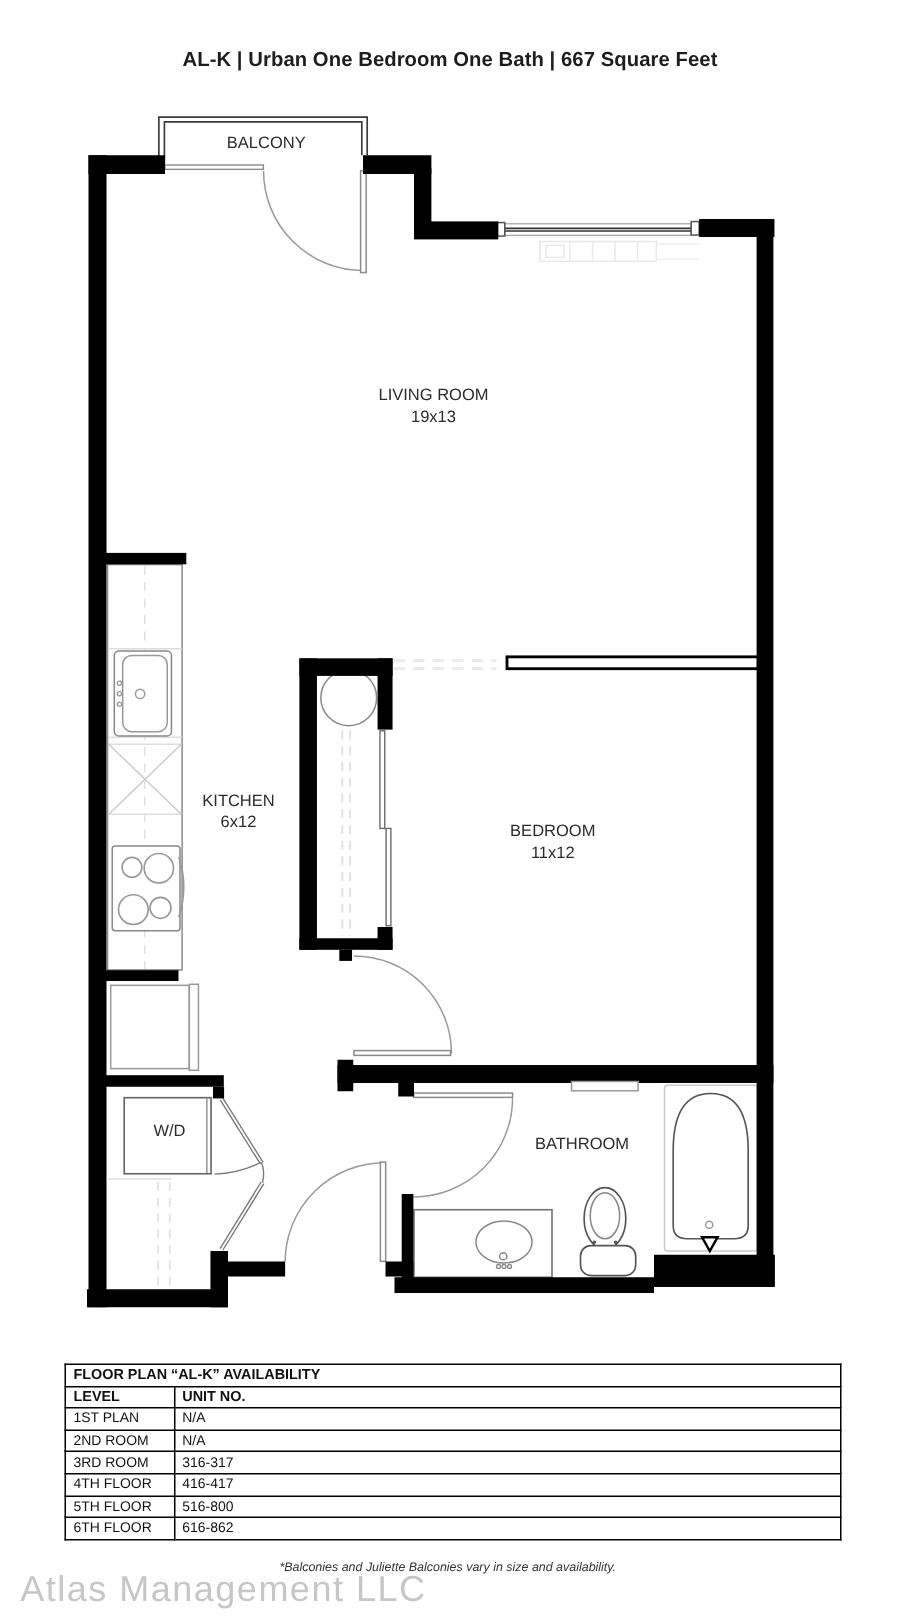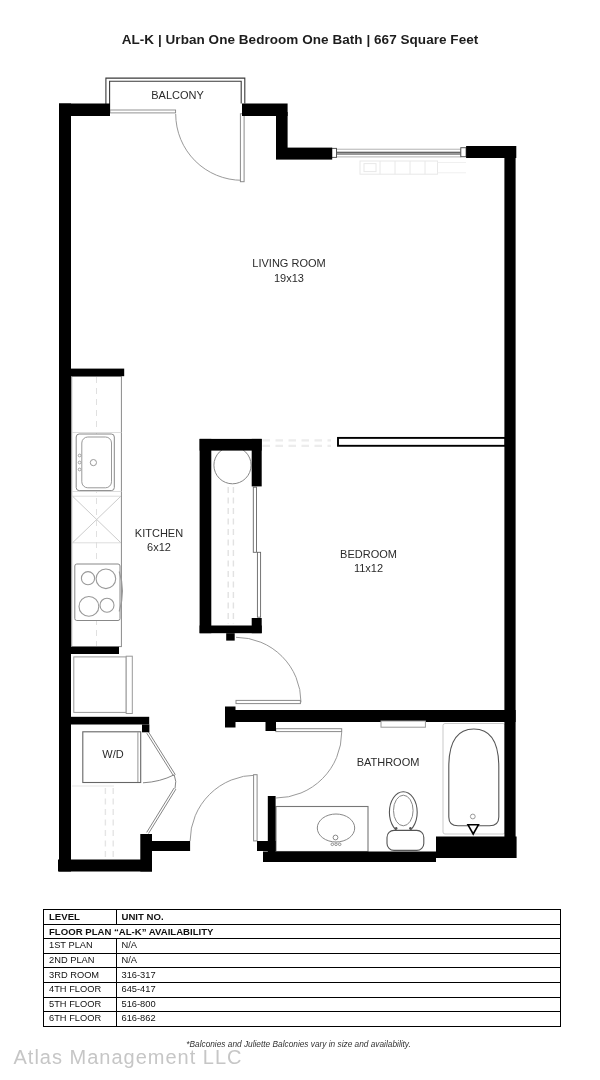--- a/index.html
+++ b/index.html
@@ -7,21 +7,21 @@
   .title{position:absolute;top:32px;left:0;width:600px;text-align:center;
          font-size:13.5px;font-weight:bold;color:#1d1d1d;letter-spacing:0.05px;}
   svg{position:absolute;top:0;left:0;}
   .tablewrap{position:absolute;left:43px;top:909px;width:518px;}
   table{border-collapse:collapse;width:518px;table-layout:fixed;
         font-size:9.3px;color:#111;}
   td{border:1px solid #000;height:13.6px;padding:0 0 0 5px;vertical-align:middle;line-height:1;}
   .b{font-weight:bold;font-size:9.6px;}
   .foot{position:absolute;top:1039px;left:0;width:597px;text-align:center;
         font-size:8.3px;font-style:italic;color:#333;}
-  .wm{position:absolute;left:13.5px;top:1045.5px;font-size:20px;color:#c6c6c6;letter-spacing:1px;}
+  .wm{position:absolute;left:13.5px;top:1045.5px;font-size:24px;color:#c6c6c6;letter-spacing:1px;}
 </style>
 </head>
 <body>
 <div class="title">AL-K | Urban One Bedroom One Bath | 667 Square Feet</div>
 
 <svg width="600" height="905" viewBox="0 0 600 905">
 
   <g fill="none" stroke="#3a3a3a" stroke-width="1.1">
     <path d="M105.9 112 L105.9 78.1 L244.8 78.1 L244.8 103.5"></path>
     <path d="M109.6 112 L109.6 81.2 L241.2 81.2 L241.2 103.5"></path>
@@ -178,41 +178,41 @@
 </svg>
 
 <div class="tablewrap">
 <table>
   <colgroup>
         <col style="width:72.5px">
         <col>
       </colgroup>
   <tbody>
         <tr>
+          <td colspan="2" class="b">FLOOR PLAN “AL-K” AVAILABILITY</td>
+        </tr>
+  <tr>
           <td class="b">LEVEL</td>
           <td class="b">UNIT NO.</td>
         </tr>
   <tr>
-          <td colspan="2" class="b">FLOOR PLAN “AL-K” AVAILABILITY</td>
-        </tr>
-  <tr>
           <td>1ST PLAN</td>
           <td>N/A</td>
         </tr>
   <tr>
-          <td>2ND PLAN</td>
+          <td>2ND ROOM</td>
           <td>N/A</td>
         </tr>
   <tr>
           <td>3RD ROOM</td>
           <td>316-317</td>
         </tr>
   <tr>
           <td>4TH FLOOR</td>
-          <td>645-417</td>
+          <td>416-417</td>
         </tr>
   <tr>
           <td>5TH FLOOR</td>
           <td>516-800</td>
         </tr>
   <tr>
           <td>6TH FLOOR</td>
           <td>616-862</td>
         </tr>
 </tbody>

